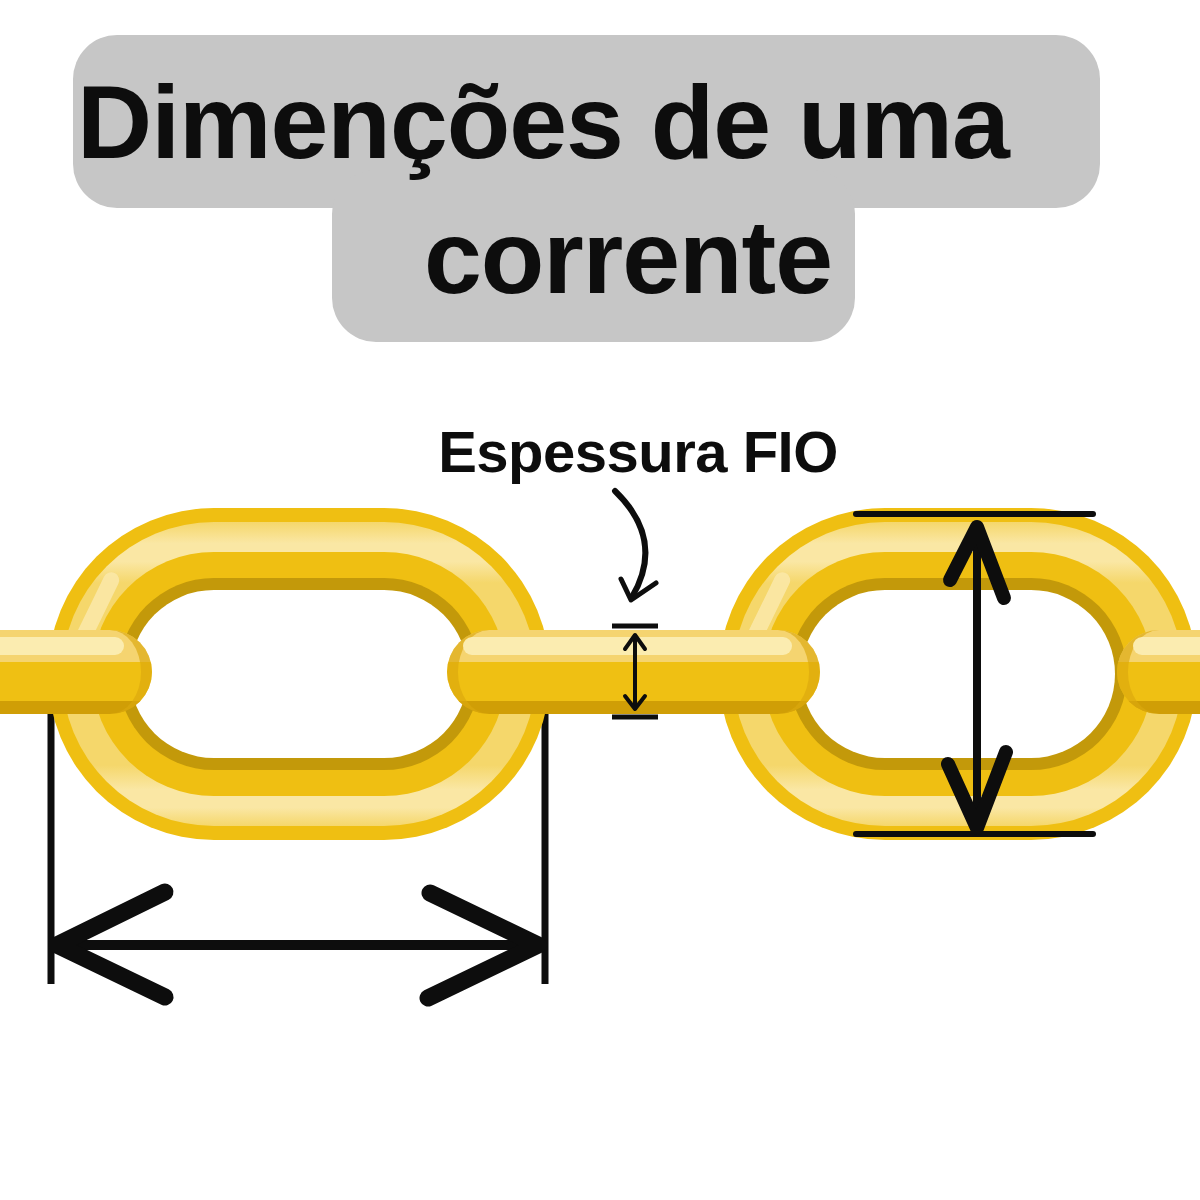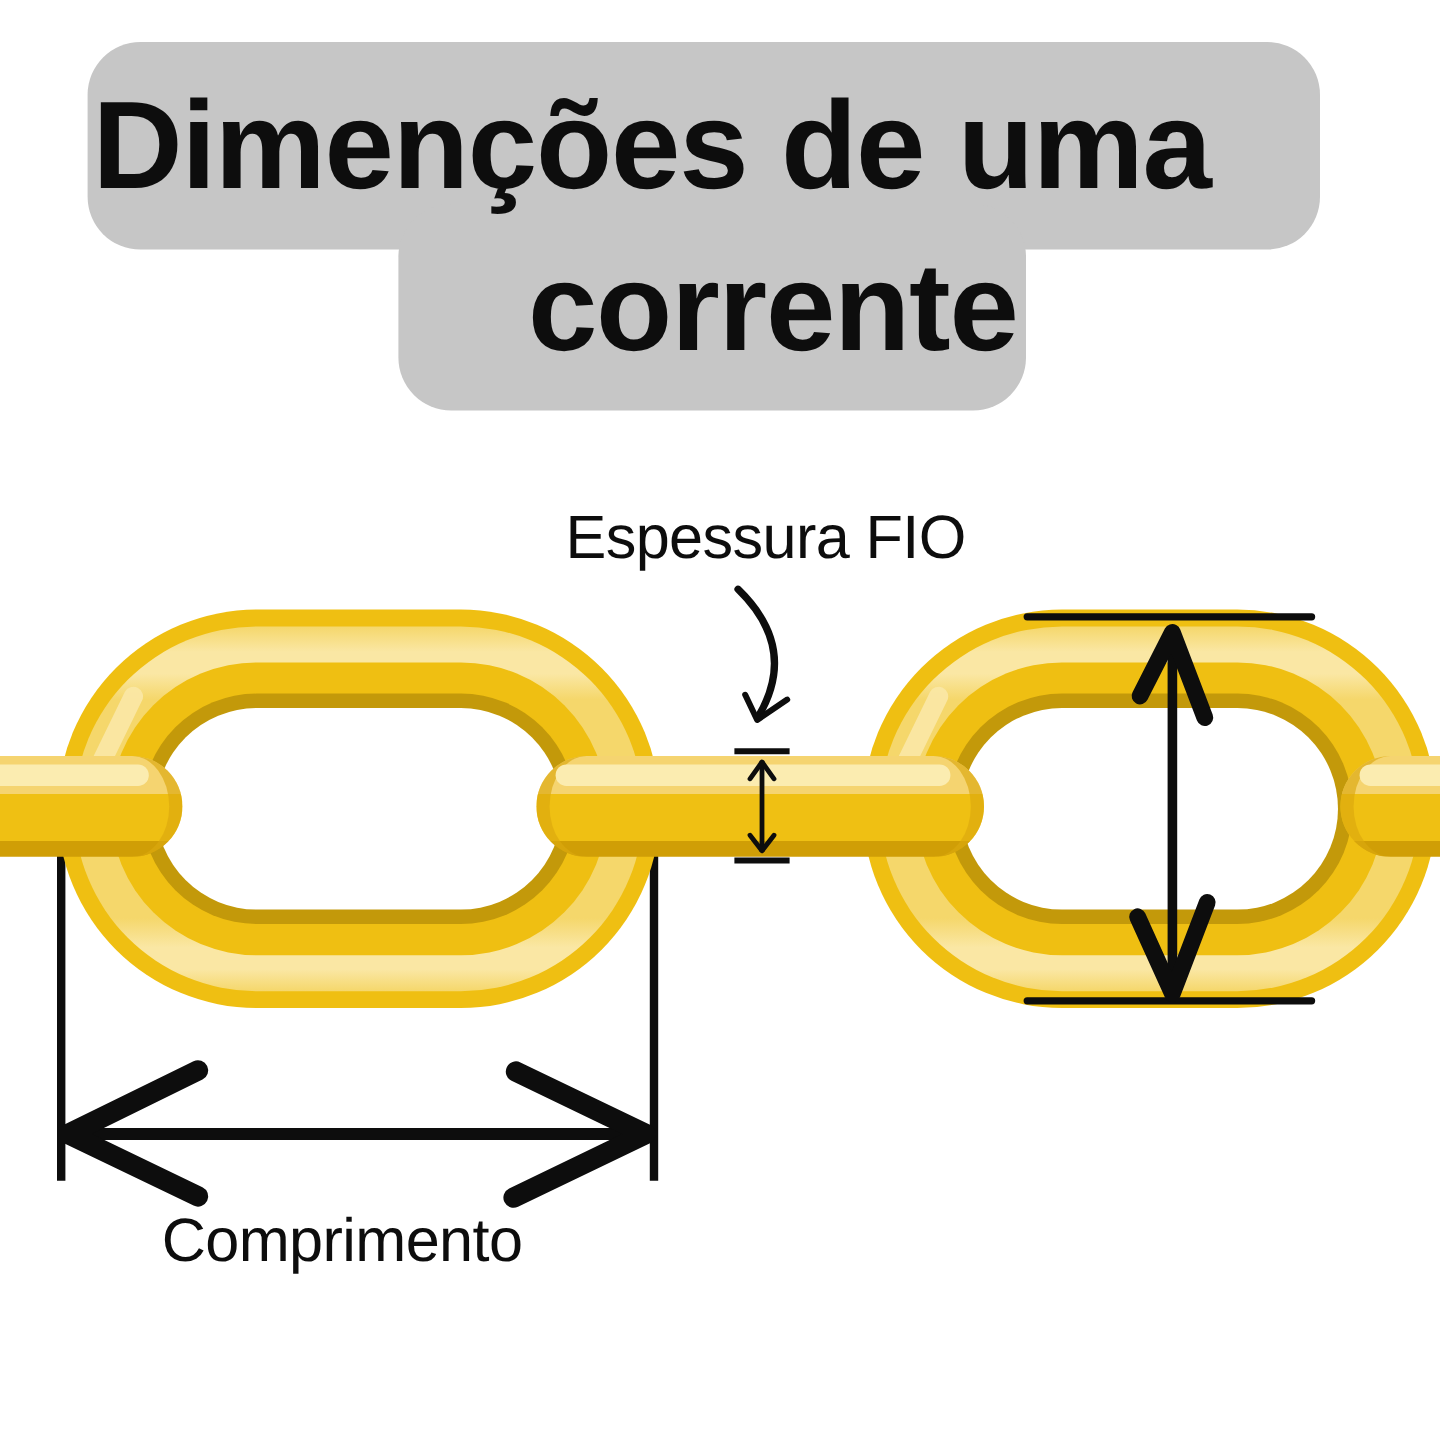--- a/index.html
+++ b/index.html
@@ -23,25 +23,25 @@
     font-family:"Liberation Sans","DejaVu Sans",sans-serif;
   }
   
   .bg-top{position:absolute;left:73px;top:35px;width:1027px;height:173px;border-radius:44px;background:var(--title-bg);}
   .bg-bottom{position:absolute;left:332px;top:170px;width:523px;height:172px;border-radius:44px;background:var(--title-bg);}
   .title-line{
     position:absolute;text-align:center;color:var(--ink);
     font-size:104px;font-weight:700;letter-spacing:-1px;line-height:1;white-space:nowrap;
   }
   .title-1{left:73px;top:70px;width:940px;}
-  .title-2{left:332px;top:205px;width:592px;margin-left:16px;}
+  .title-2{left:332px;top:205px;width:592px;}
   
   .label{
     position:absolute;text-align:center;color:var(--ink);
-    font-size:51px;font-weight:400;letter-spacing:-0.5px;line-height:1.1;white-space:nowrap;
+    font-size:58px;font-weight:700;letter-spacing:-0.5px;line-height:1.1;white-space:nowrap;
   }
   .label-espessura{left:388px;top:420px;width:500px;}
   .label-largura{left:773px;top:878px;width:400px;}
   .label-comprimento{left:35px;top:1006px;width:500px;}
   
   .link{position:absolute;border-radius:166px;background:var(--gold-strong);}
   .link-left{left:48px;top:508px;width:502px;height:332px;}
   .link-right{left:719px;top:508px;width:478px;height:332px;}
   .link .l2{position:absolute;inset:14px;border-radius:152px;
     background:linear-gradient(180deg,
@@ -134,15 +134,14 @@
     <path class="s8" d="M977 526 V828"></path>
     <path class="s14" d="M950 580 L977 527 L1004 598"></path>
     <path class="s14" d="M948 764 L977 828 L1006 752"></path>
 
     <path class="s10" d="M57 945 H538"></path>
     <path class="s17" d="M165 892 L57 945 L165 997"></path>
     <path class="s17" d="M430 893 L538 945 L428 998"></path>
   </svg>
 
   <div class="label label-espessura">Espessura FIO</div>
-  <div class="label label-comprimento">Comprimento</div>
 
 </div>
 
 </body></html>

